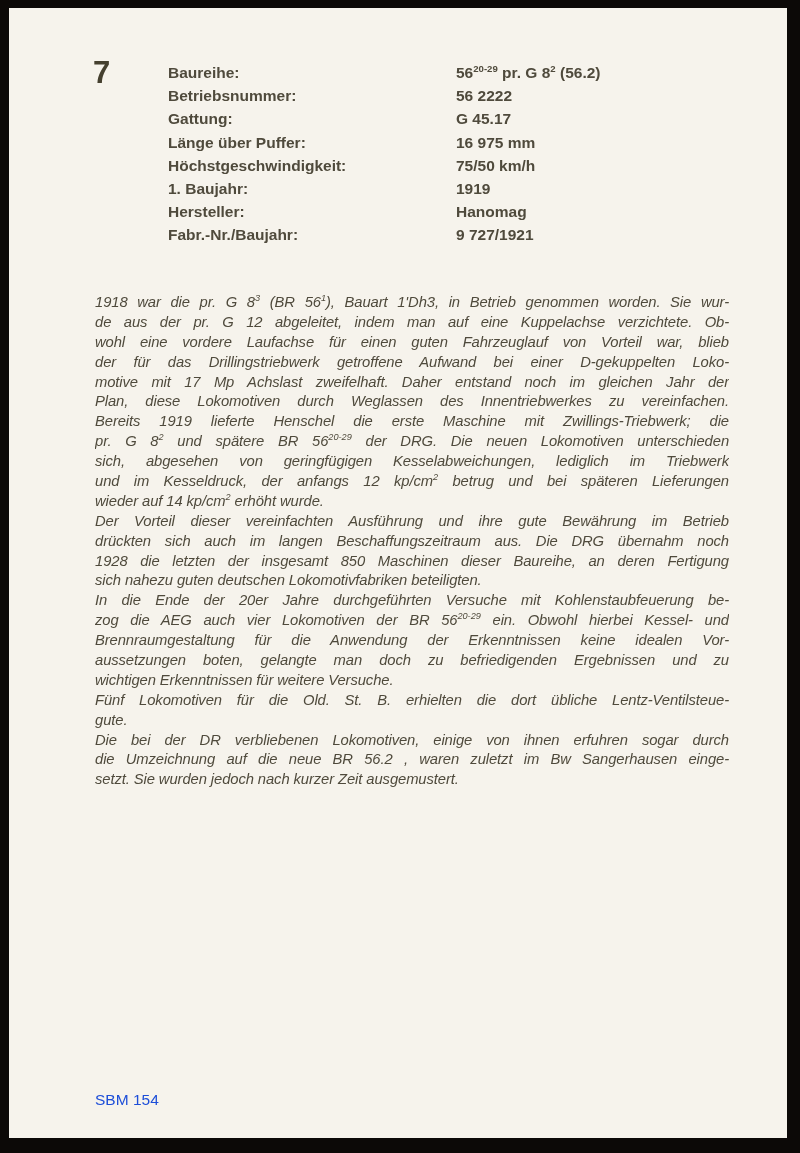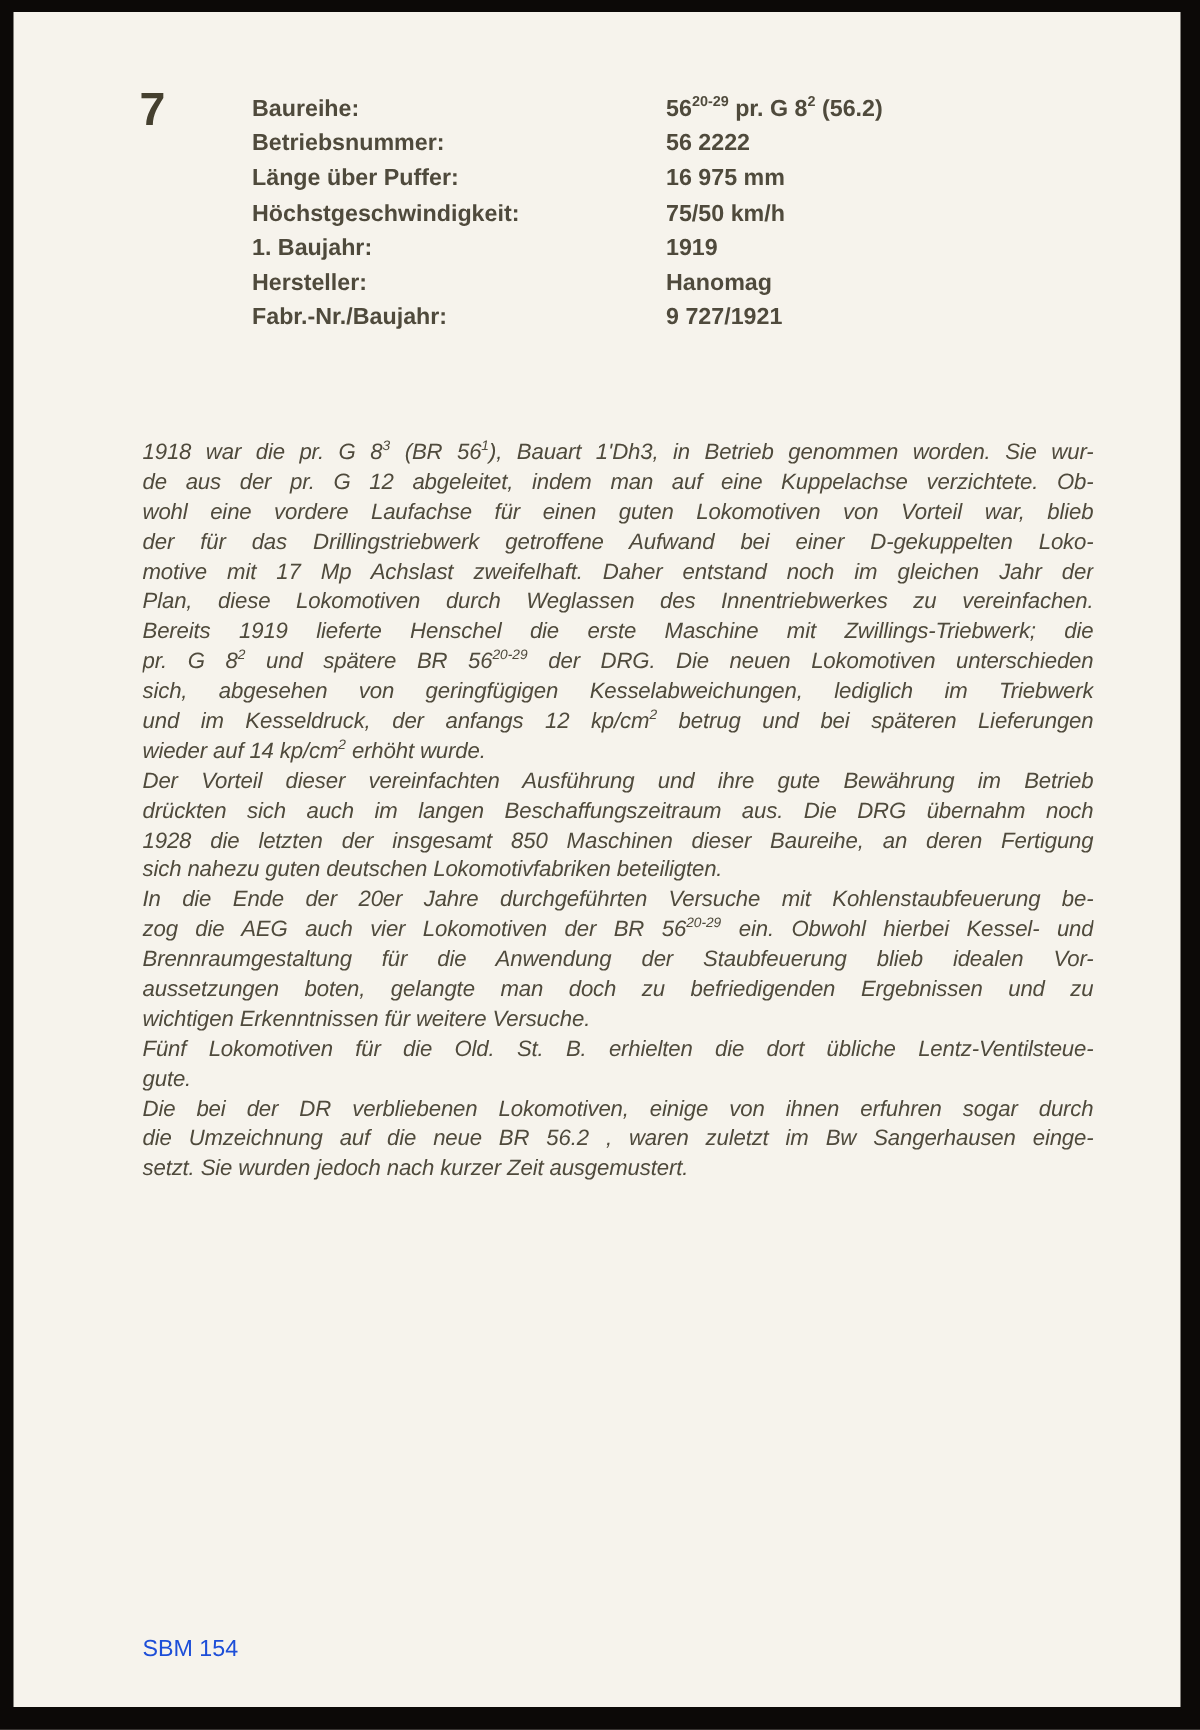--- a/index.html
+++ b/index.html
@@ -31,20 +31,21 @@
     position: absolute;
     left: 159px; top: 53px;
   }
   .spec-row {
     display: flex;
     height: 23.2px;
     line-height: 23.2px;
     font-size: 15.5px;
     font-weight: bold;
     white-space: nowrap;
+    gap: 12px;
   }
   .spec-label { width: 276px; }
   .spec-value { }
   .body-text {
     position: absolute;
     left: 86px; top: 285px;
     width: 634px;
     font-size: 14.8px;
     line-height: 19.9px;
     letter-spacing: -0.1px;
@@ -83,20 +84,24 @@
     <div class="specs">
       <div class="spec-row">
         <span class="spec-label">Baureihe:</span>
         <span class="spec-value">56<sup>20-29</sup> pr. G 8<sup>2</sup> (56.2)</span>
       </div>
       <div class="spec-row">
         <span class="spec-label">Betriebsnummer:</span>
         <span class="spec-value">56 2222</span>
       </div>
       <div class="spec-row">
+        <span class="spec-label">Gattung:</span>
+        <span class="spec-value">G 45.17</span>
+      </div>
+      <div class="spec-row">
         <span class="spec-label">Länge über Puffer:</span>
         <span class="spec-value">16 975 mm</span>
       </div>
       <div class="spec-row">
         <span class="spec-label">Höchstgeschwindigkeit:</span>
         <span class="spec-value">75/50 km/h</span>
       </div>
       <div class="spec-row">
         <span class="spec-label">1. Baujahr:</span>
         <span class="spec-value">1919</span>
@@ -108,40 +113,40 @@
       <div class="spec-row">
         <span class="spec-label">Fabr.-Nr./Baujahr:</span>
         <span class="spec-value">9 727/1921</span>
       </div>
     </div>
 
     <div class="body-text">
       <div class="par">
         <div class="line">1918 war die pr. G 8<sup>3</sup> (BR 56<sup>1</sup>), Bauart 1'Dh3, in Betrieb genommen worden. Sie wur-</div>
         <div class="line">de aus der pr. G 12 abgeleitet, indem man auf eine Kuppelachse verzichtete. Ob-</div>
-        <div class="line">wohl eine vordere Laufachse für einen guten Lokomotiven von Vorteil war, blieb</div>
+        <div class="line">wohl eine vordere Laufachse für einen guten Fahrzeuglauf von Vorteil war, blieb</div>
         <div class="line">der für das Drillingstriebwerk getroffene Aufwand bei einer D-gekuppelten Loko-</div>
         <div class="line">motive mit 17 Mp Achslast zweifelhaft. Daher entstand noch im gleichen Jahr der</div>
         <div class="line">Plan, diese Lokomotiven durch Weglassen des Innentriebwerkes zu vereinfachen.</div>
         <div class="line">Bereits 1919 lieferte Henschel die erste Maschine mit Zwillings-Triebwerk; die</div>
         <div class="line">pr. G 8<sup>2</sup> und spätere BR 56<sup>20-29</sup> der DRG. Die neuen Lokomotiven unterschieden</div>
         <div class="line">sich, abgesehen von geringfügigen Kesselabweichungen, lediglich im Triebwerk</div>
         <div class="line">und im Kesseldruck, der anfangs 12 kp/cm<sup>2</sup> betrug und bei späteren Lieferungen</div>
         <div class="line">wieder auf 14 kp/cm<sup>2</sup> erhöht wurde.</div>
       </div>
       <div class="par">
         <div class="line">Der Vorteil dieser vereinfachten Ausführung und ihre gute Bewährung im Betrieb</div>
         <div class="line">drückten sich auch im langen Beschaffungszeitraum aus. Die DRG übernahm noch</div>
         <div class="line">1928 die letzten der insgesamt 850 Maschinen dieser Baureihe, an deren Fertigung</div>
         <div class="line">sich nahezu guten deutschen Lokomotivfabriken beteiligten.</div>
       </div>
       <div class="par">
         <div class="line">In die Ende der 20er Jahre durchgeführten Versuche mit Kohlenstaubfeuerung be-</div>
         <div class="line">zog die AEG auch vier Lokomotiven der BR 56<sup>20-29</sup> ein. Obwohl hierbei Kessel- und</div>
-        <div class="line">Brennraumgestaltung für die Anwendung der Staubfeuerung blieb idealen Vor-</div>
+        <div class="line">Brennraumgestaltung für die Anwendung der Erkenntnissen keine idealen Vor-</div>
         <div class="line">aussetzungen boten, gelangte man doch zu befriedigenden Ergebnissen und zu</div>
         <div class="line">wichtigen Erkenntnissen für weitere Versuche.</div>
       </div>
       <div class="par">
         <div class="line">Fünf Lokomotiven für die Old. St. B. erhielten die dort übliche Lentz-Ventilsteue-</div>
         <div class="line">gute.</div>
       </div>
       <div class="par">
         <div class="line">Die bei der DR verbliebenen Lokomotiven, einige von ihnen erfuhren sogar durch</div>
         <div class="line">die Umzeichnung auf die neue BR 56.2 , waren zuletzt im Bw Sangerhausen einge-</div>

